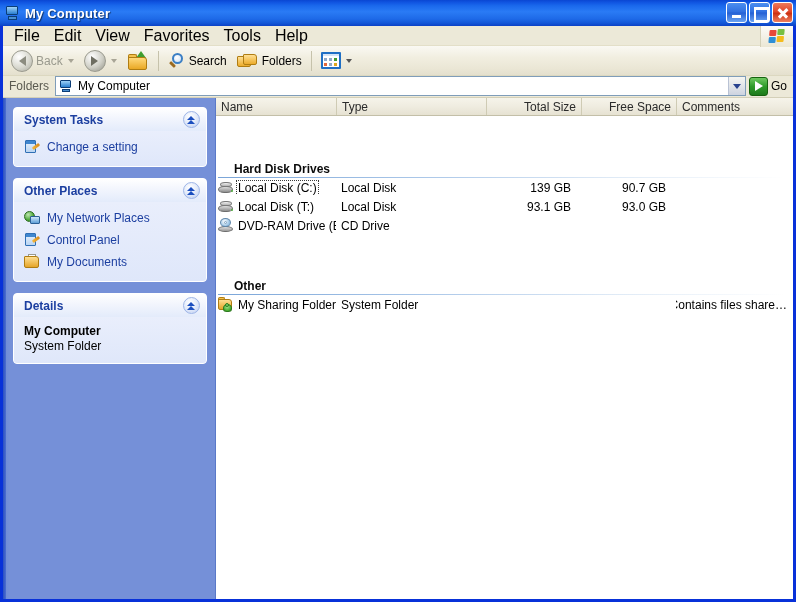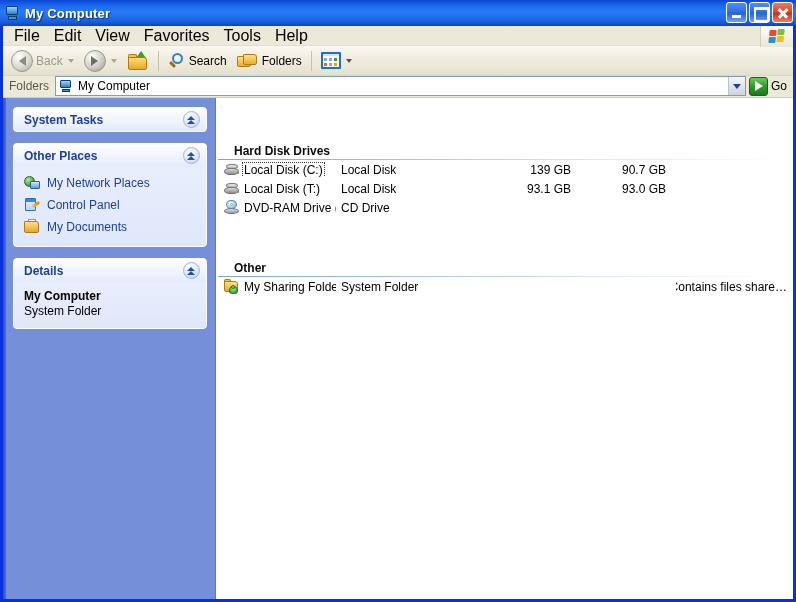--- a/index.html
+++ b/index.html
@@ -497,21 +497,21 @@
     height: 19px;
     font-size: 12px; color: #000;
     cursor: default;
   }
   .lv-cell {
     display: flex; align-items: center;
     padding: 0 3px 0 5px;
     white-space: nowrap; overflow: hidden;
   }
   .lv-cell.right { justify-content: flex-end; padding-right: 10px; }
-  .cell-name { width: 120px; flex: 0 0 120px; padding-left: 8px; gap: 3px; }
+  .cell-name { width: 120px; flex: 0 0 120px; padding-left: 2px; gap: 3px; }
   .cell-type { width: 150px; flex: 0 0 150px; }
   .cell-size { width:  95px; flex: 0 0 95px; }
   .cell-free { width:  95px; flex: 0 0 95px; }
   .cell-comment { flex: 1 1 auto; justify-content: flex-end; padding-right: 6px; }
 
   .name-text { padding: 0 1px; }
   .name-text.focused {
     outline: 1px dotted #3a3a3a;
     outline-offset: 0px;
   }
@@ -704,20 +704,30 @@
 
       <div class="taskpane">
 
         <div class="panel">
           <div class="panel-head">
             <span class="panel-title">System Tasks</span>
             <span class="panel-chevron">
                 <span class="dblchev"></span>
               </span>
           </div>
+          <div class="panel-body">
+            <div class="task-row">
+              <span class="si si-ctrl">
+                <span class="win"></span>
+                  <span class="winbar"></span>
+                  <span class="pencil"></span>
+              </span>
+              <span class="task-label">Change a setting</span>
+            </div>
+          </div>
         </div>
 
         <div class="panel">
           <div class="panel-head">
             <span class="panel-title">Other Places</span>
             <span class="panel-chevron">
                 <span class="dblchev"></span>
               </span>
           </div>
           <div class="panel-body">
@@ -758,20 +768,27 @@
           </div>
           <div class="details-body">
             <div class="details-name">My Computer</div>
             <div class="details-sub">System Folder</div>
           </div>
         </div>
       </div>
 
       <div class="listview">
 
+        <div class="lv-header">
+          <div class="lv-col col-name">Name</div>
+          <div class="lv-col col-type">Type</div>
+          <div class="lv-col col-size right">Total Size</div>
+          <div class="lv-col col-free right">Free Space</div>
+          <div class="lv-col col-comment">Comments</div>
+        </div>
 
         <div class="lv-body">
 
           <div class="group-header">
             <div class="group-title">Hard Disk Drives</div>
             <div class="group-rule"></div>
           </div>
 
           <div class="lv-row">
             <div class="lv-cell cell-name">

